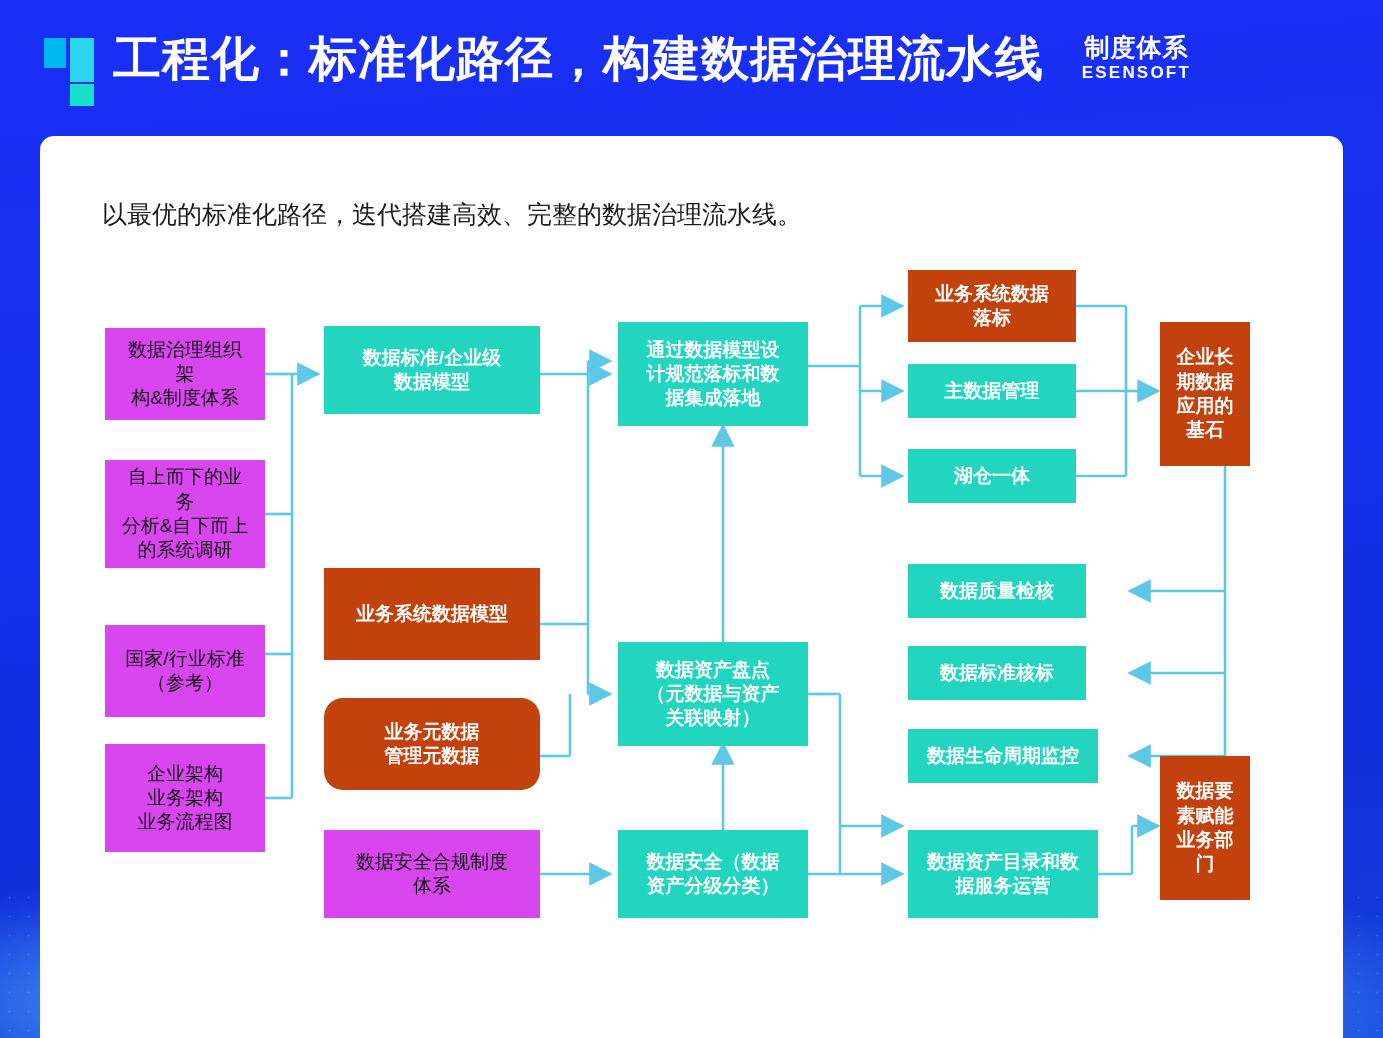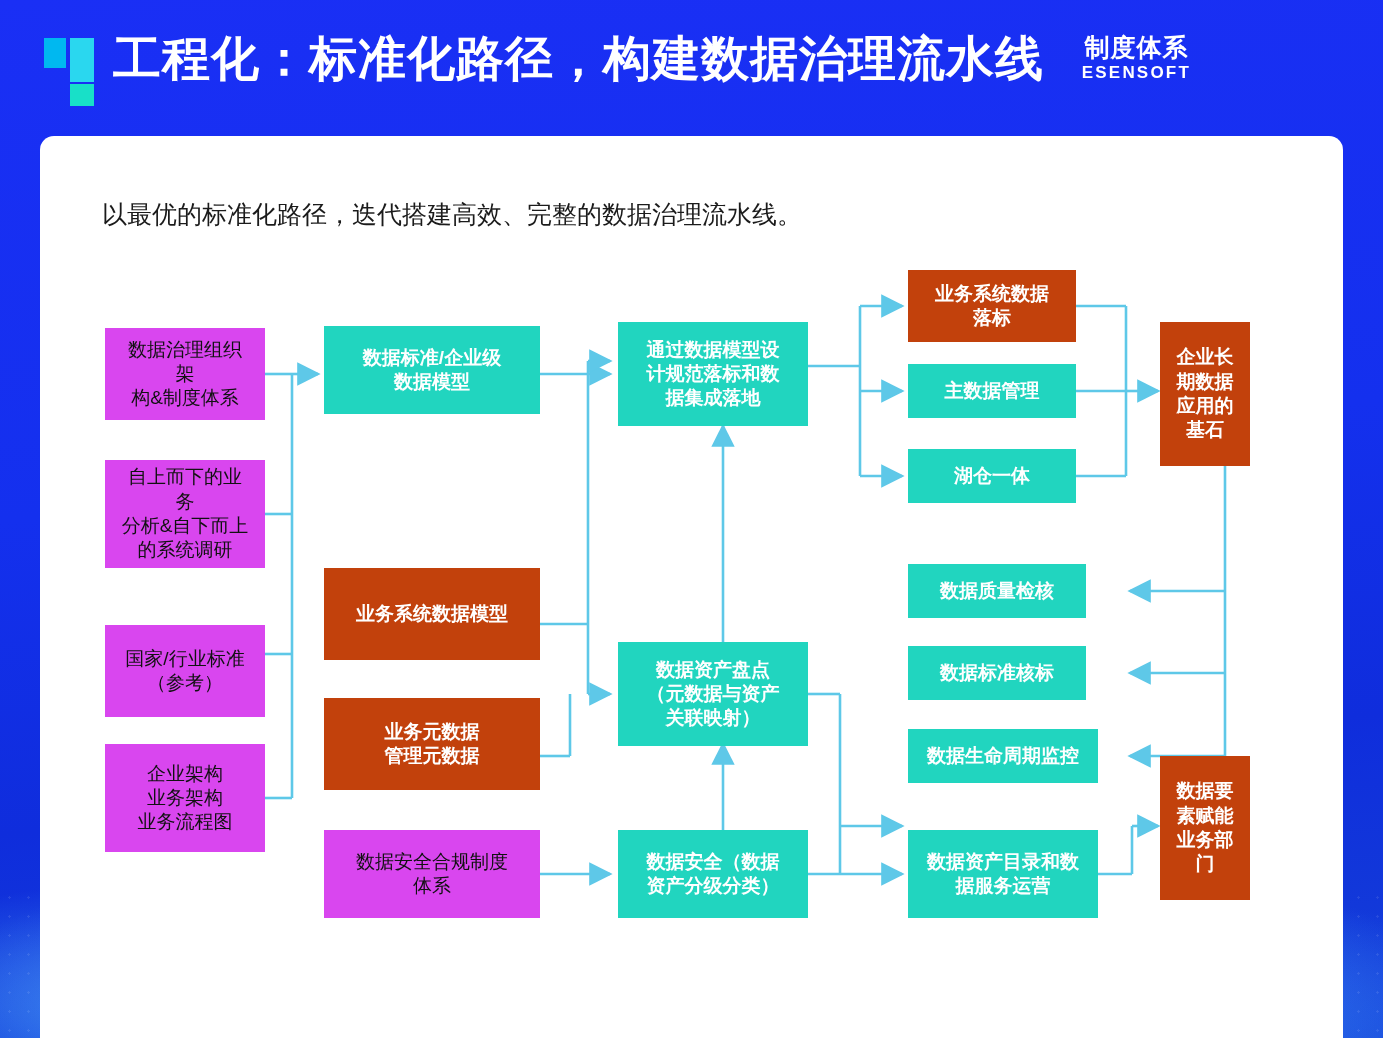--- a/index.html
+++ b/index.html
@@ -194,21 +194,21 @@
         <span>
           <span>数据标准/企业级</span>
           <span>数据模型</span>
         </span>
       </div>
       <div class="node n-blue" style="left:284px;top:432px;width:216px;height:92px;">
         <span>
             <span>业务系统数据模型</span>
           </span>
       </div>
-      <div class="node n-blue" style="left:284px;top:562px;width:216px;height:92px;">
+      <div class="node n-blue" style="left:284px;top:562px;width:216px;height:92px;border-radius:19px;">
         <span>
           <span>业务元数据</span>
           <span>管理元数据</span>
         </span>
       </div>
       <div class="node n-light" style="left:284px;top:694px;width:216px;height:88px;">
         <span>
           <span>数据安全合规制度</span>
           <span>体系</span>
         </span>

